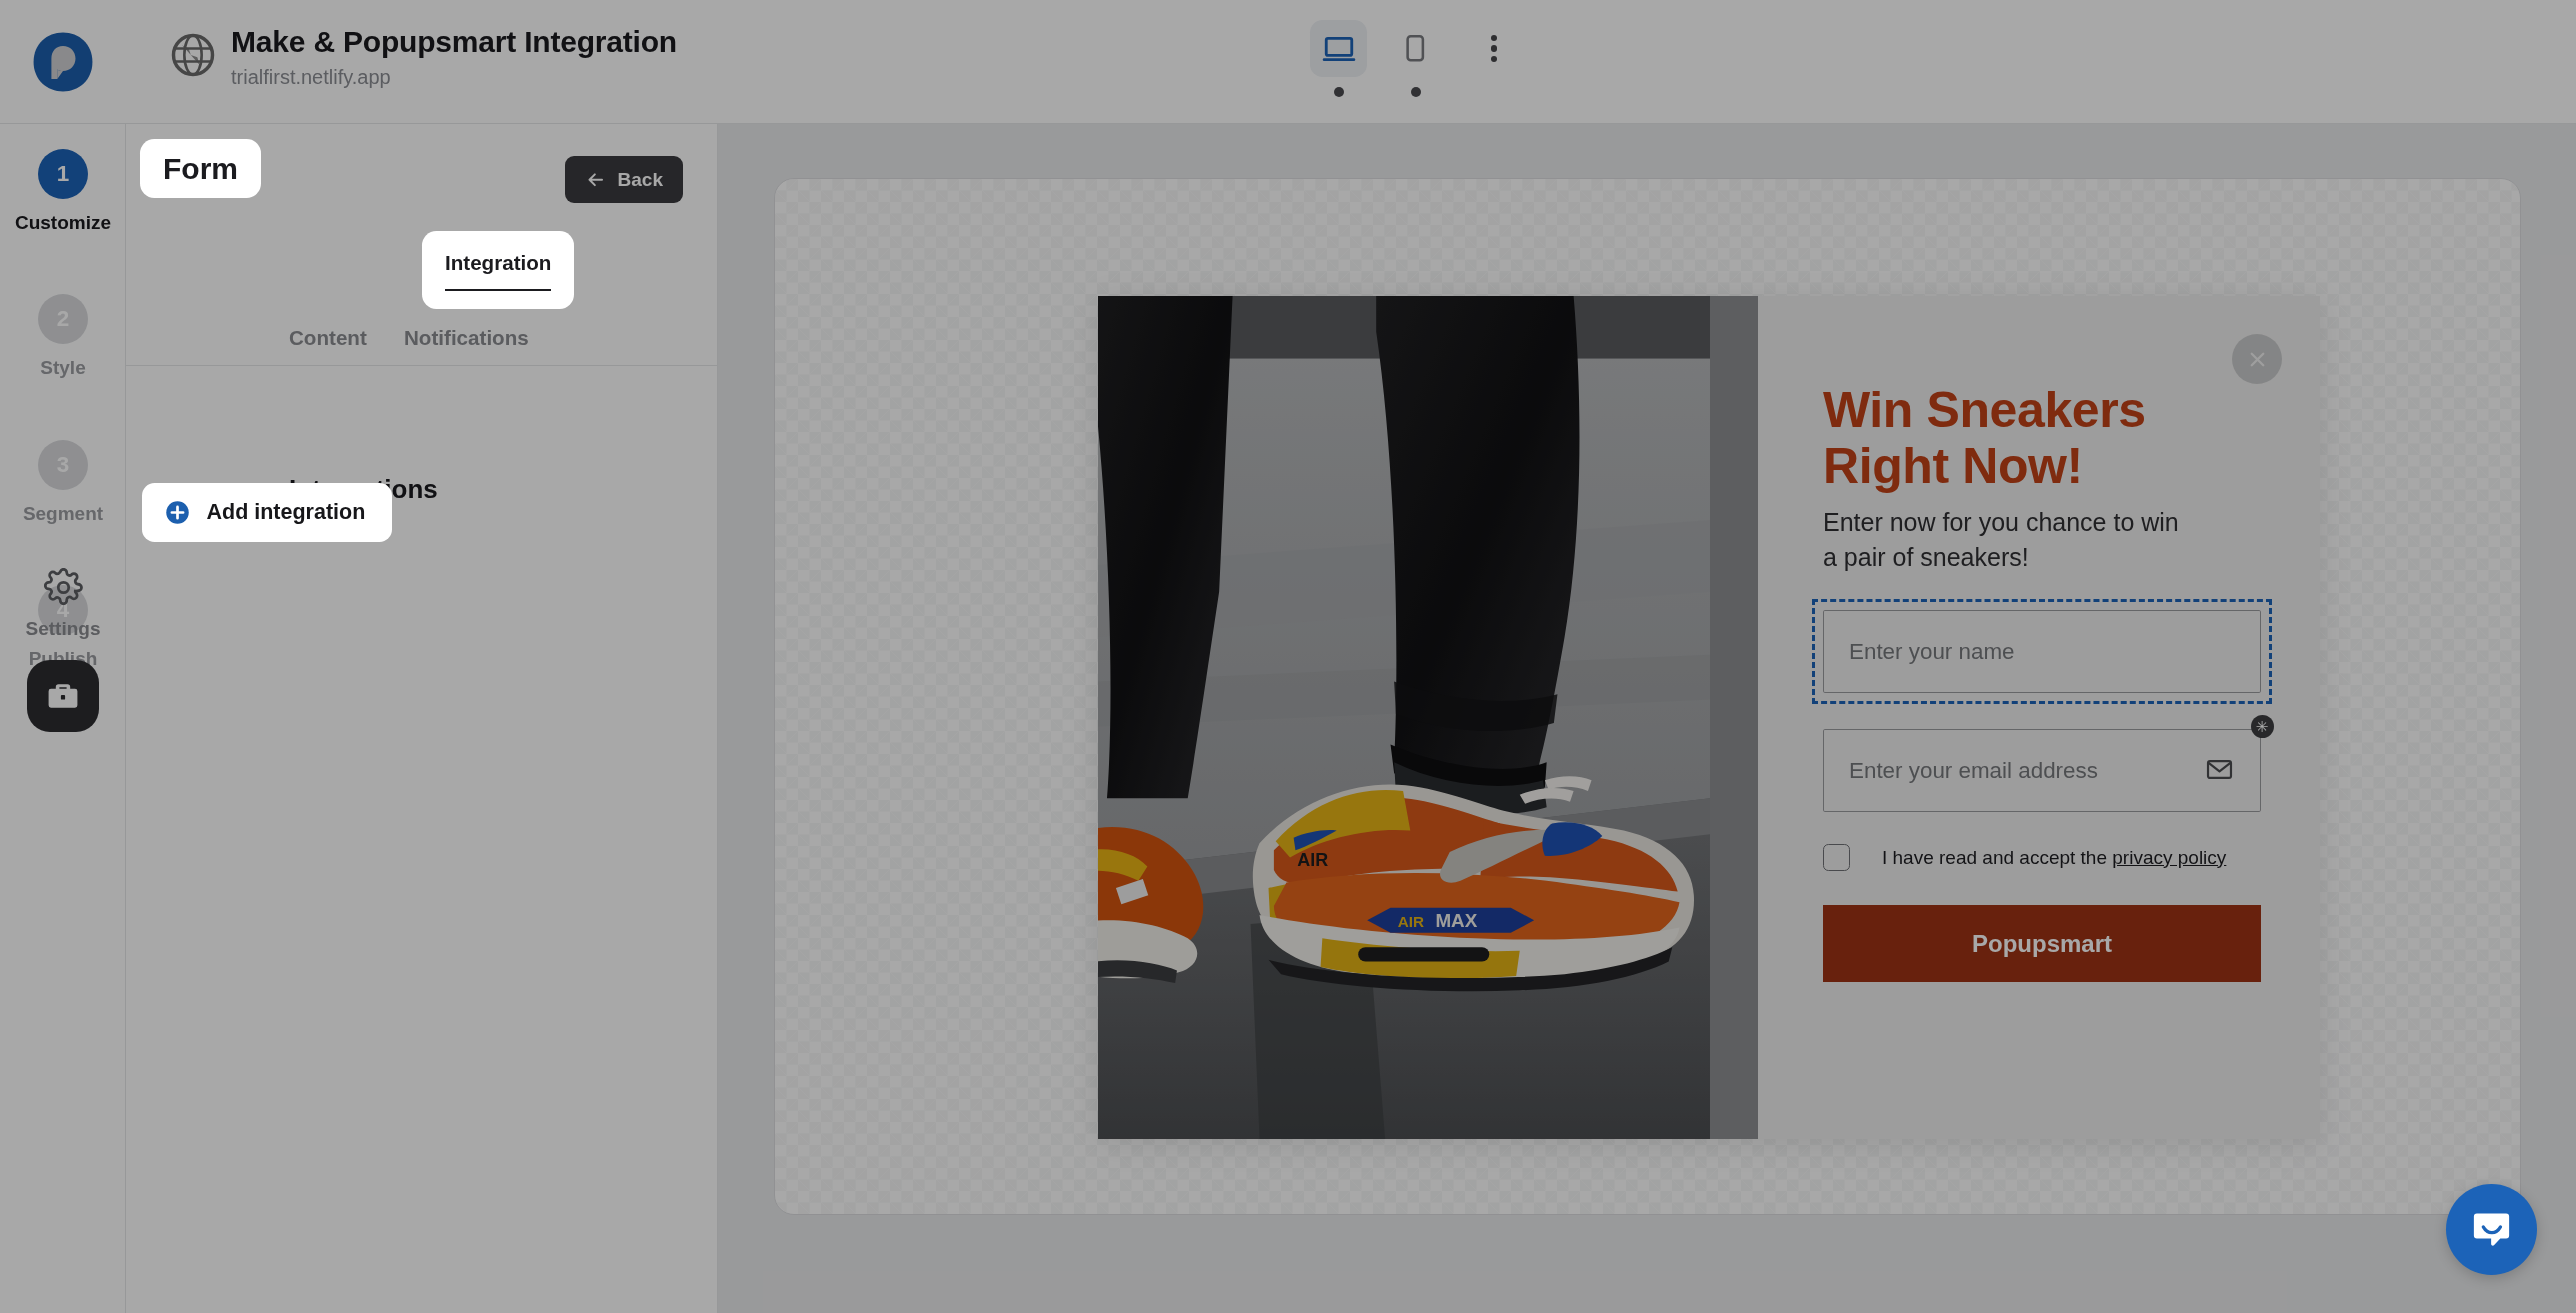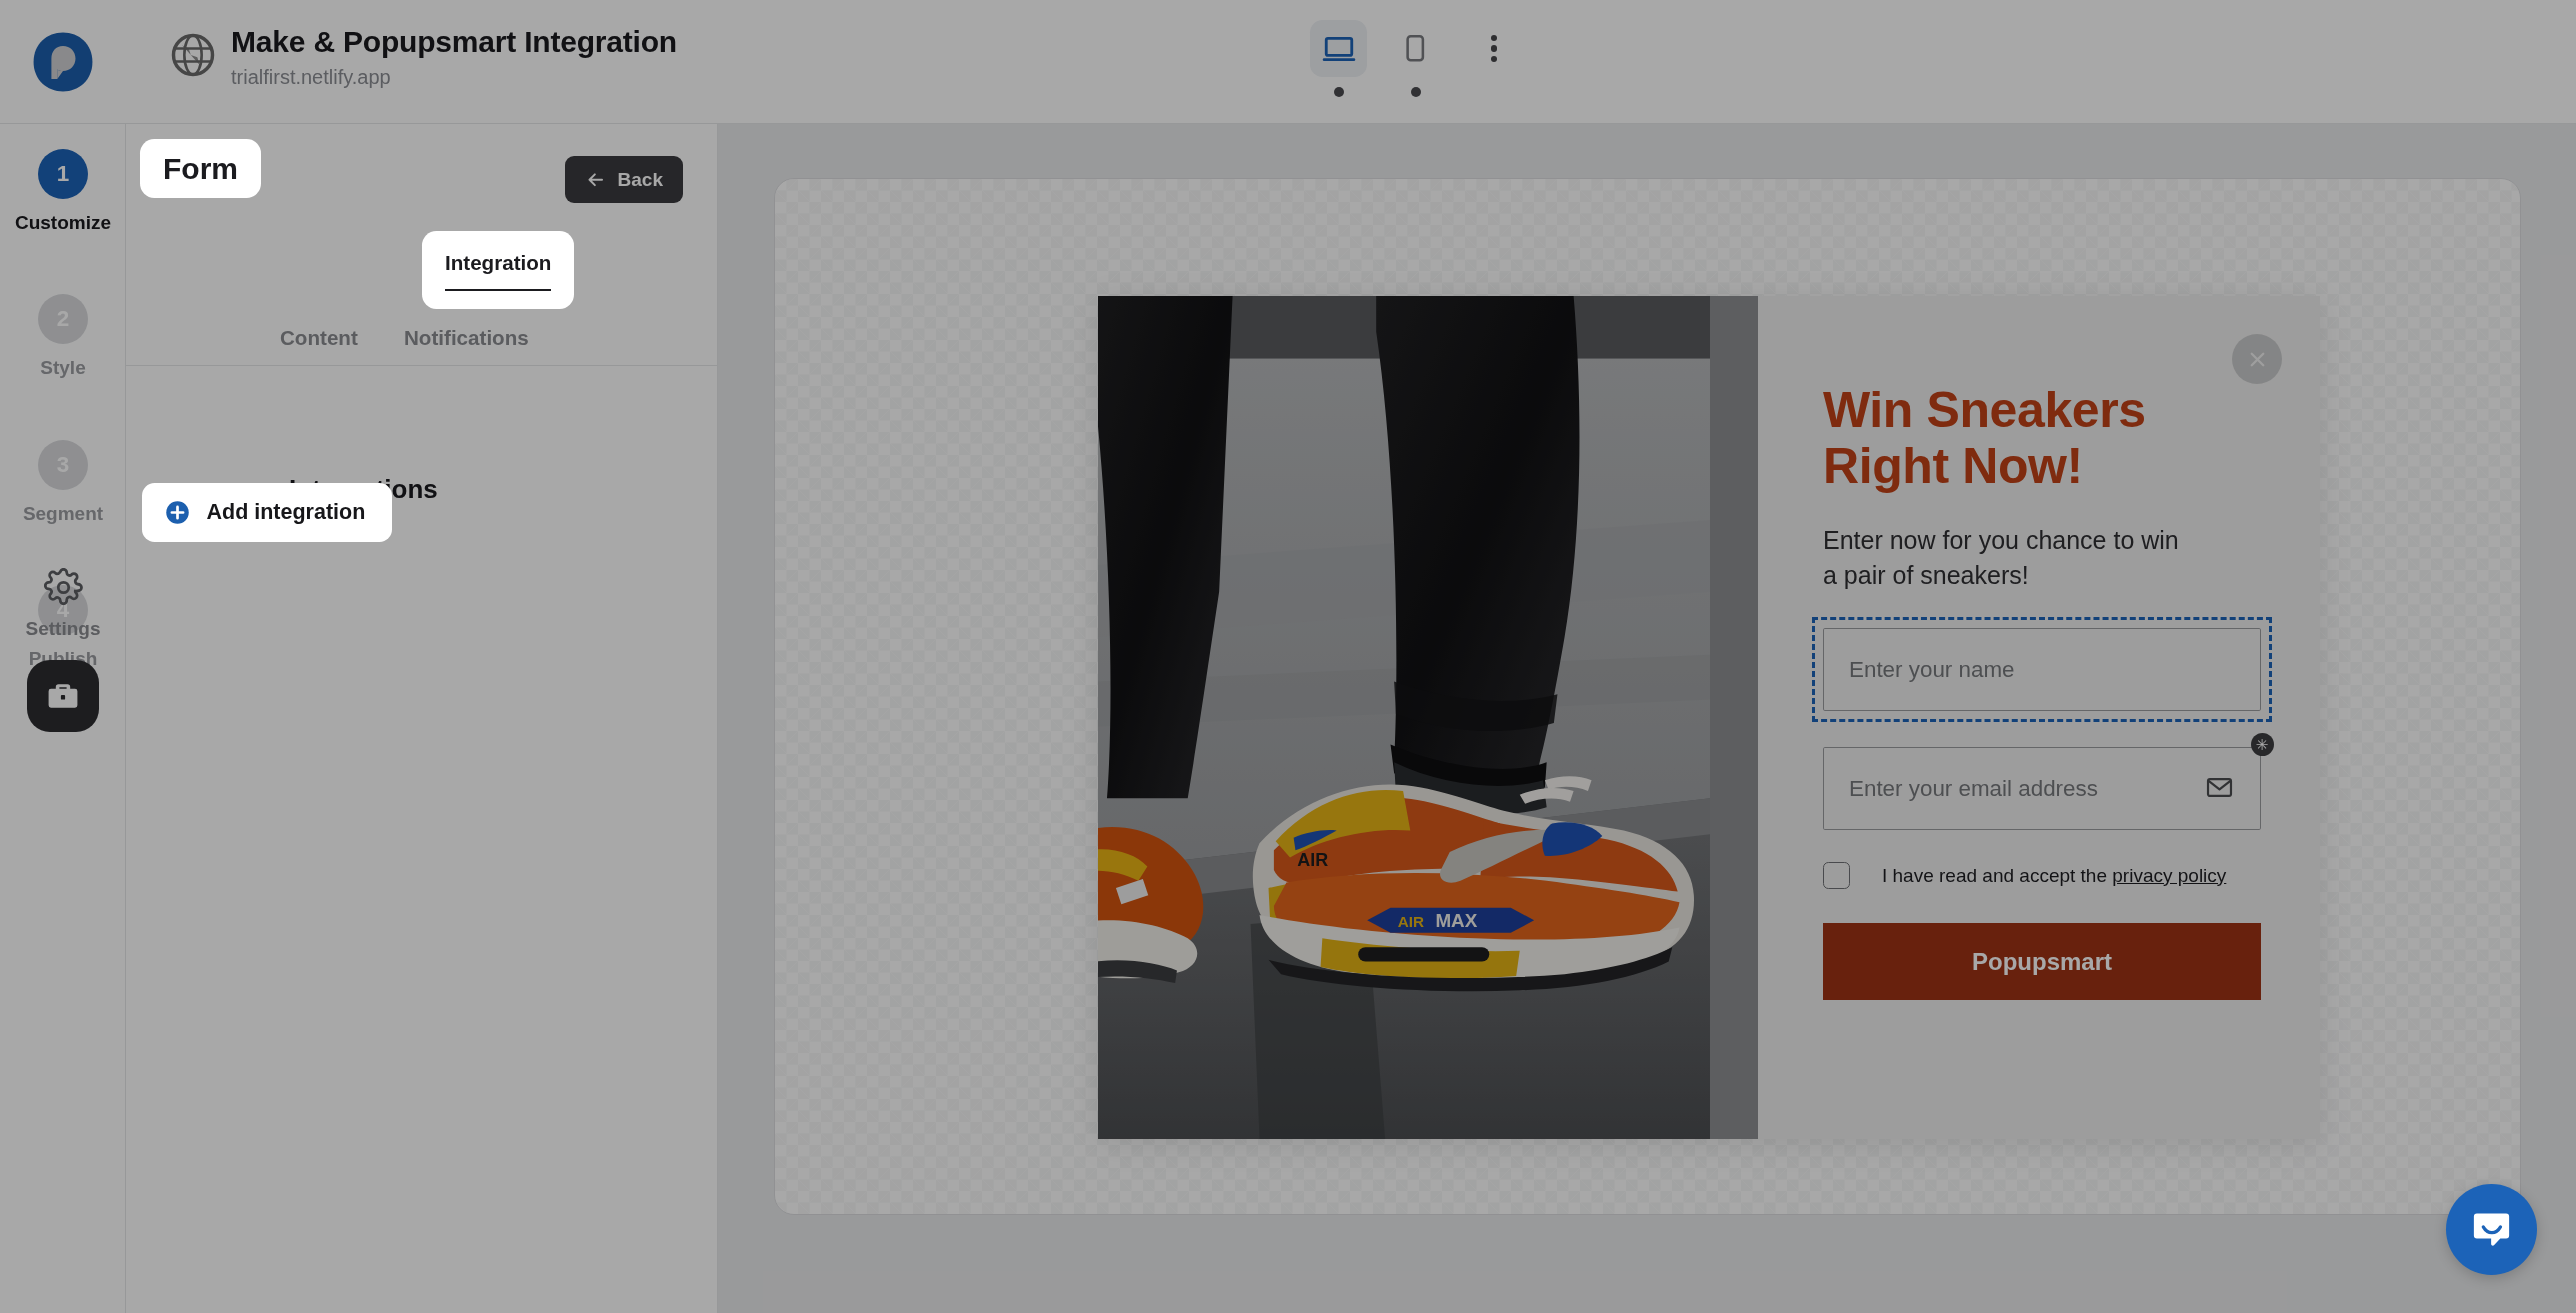--- a/index.html
+++ b/index.html
@@ -255,21 +255,21 @@
     background: #c9cacb;
     display: flex; align-items: center; justify-content: center;
     cursor: pointer; border: none;
   }
   #popup-headline {
     font-size: 50px; font-weight: 800; line-height: 1.12;
     color: #c14217; letter-spacing: -0.4px;
     white-space: pre-line;
   }
   #popup-sub {
-    margin-top: 29px;
+    margin-top: 11px;
     font-size: 25px; line-height: 1.38; color: #2f2f33;
     white-space: pre-line;
   }
   .field-wrap { position: relative; margin-top: 36px; }
   .field-wrap.selected { outline: 3.6px dashed #1c63b8; outline-offset: 8px; }
   .pop-input {
     width: 100%; height: 83px;
     border: 0.9px solid #9a9b9e; border-radius: 1.8px;
     background: transparent;
     font-size: 22.4px; color: #55575b;
@@ -406,21 +406,21 @@
 
   <div id="settings-panel">
     <button id="back-button">
       <svg viewBox="0 0 24 24" width="21.5" height="21.5" fill="none" stroke="#ffffff" stroke-width="2.2" stroke-linecap="round" stroke-linejoin="round">
         <path d="M19 12H5M11 6l-6 6 6 6"></path>
       </svg>
       <span>Back</span>
     </button>
 
     <div id="tabs">
-      <div class="tab" style="left:154px">Content</div>
+      <div class="tab" style="left:163px">Content</div>
       <div class="tab" style="left:278px">Notifications</div>
     </div>
 
     <div id="integrations-heading">Integrations</div>
 
   </div>
 
   <div id="preview-area">
     <div id="preview-canvas">
 

